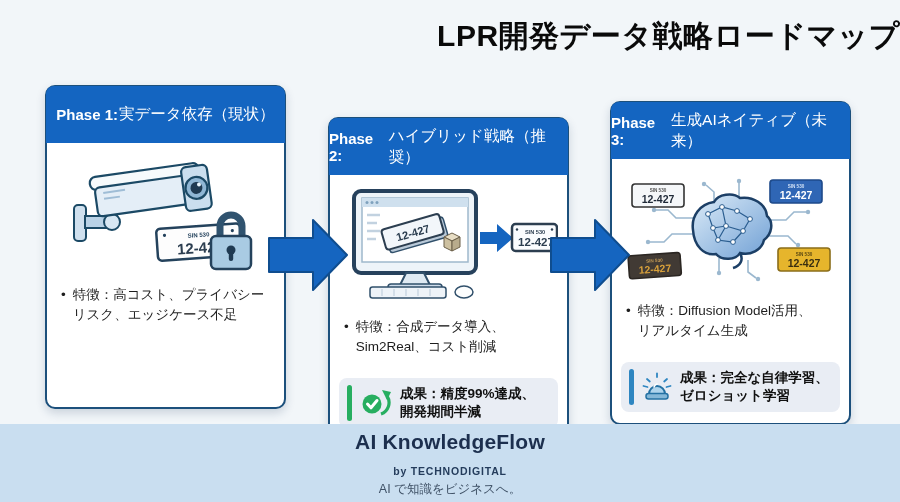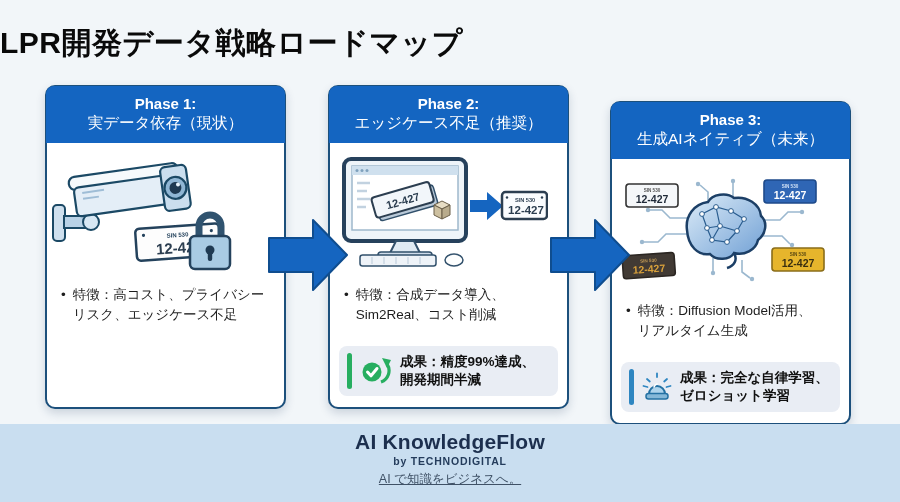--- a/index.html
+++ b/index.html
@@ -1,54 +1,54 @@
 <!DOCTYPE html>
 <html><head>
 <meta charset="utf-8">
 <style>
   * { margin:0; padding:0; box-sizing:border-box; }
   body { font-family:"Liberation Sans","DejaVu Sans",sans-serif; }
   .page { position:relative; width:900px; height:502px; background:#f2f6f9; overflow:hidden; }
 
-  .title { position:absolute; top:23px; left:0; right:0; text-align:left;
+  .title { position:absolute; top:16px; left:0; right:0; text-align:right;
            font-size:30px; font-weight:bold; color:#0a0a0a; letter-spacing:.5px; }
 
   .card { position:absolute; top:85px; width:241px; height:324px; background:#ffffff;
           border:2px solid #1c507c; border-radius:10px;
           box-shadow:0 4px 10px rgba(20,50,90,.18); }
-  .card1 { left:45px; } .card2 { left:328px; } .card3 { left:610px;margin-top:16px; }
+  .card1 { left:45px; } .card2 { left:328px;margin-top:32px; } .card3 { left:610px;margin-top:16px; }
 
   .card-header { height:57px; margin:-1px -1px 0 -1px; background:#1465c1;
                  border-radius:8px 8px 0 0; color:#ffffff; display:flex;
-                 flex-direction:column; justify-content:center; align-items:center; gap:1px; }
+                 flex-direction:row; justify-content:center; align-items:center; gap:1px; }
   .h-line1 { font-size:15px; font-weight:bold; }
   .h-line2 { font-size:15.5px; font-weight:normal; }
 
-  .illus { height:132px; display:flex; align-items:center; margin-top:4px; }
+  .illus { height:132px; display:flex; align-items:center; justify-content:center; margin-top:4px; }
   svg text { font-family:"Liberation Sans","DejaVu Sans",sans-serif; }
 
   .feature { display:flex; gap:7px; padding:6px 8px 0 14px; font-size:13.5px;
              line-height:1.5; color:#1d1d1d; font-weight:500; }
   .ftext { white-space:pre-line; }
 
   .highlight { position:absolute; left:9px; right:9px; bottom:11px; background:#e9edf4;
                border-radius:8px; display:flex; align-items:center; padding:7px 8px; gap:8px; }
   .bar { align-self:stretch; width:5px; border-radius:3px; flex:none; }
   .card1 .bar { background:#c0392b; } .card2 .bar { background:#27ae60; } .card3 .bar { background:#2e86c1; }
   .hicon { flex:none; display:flex; }
   .htext { font-size:13.5px; font-weight:bold; line-height:1.35; color:#111111; white-space:pre-line; }
 
   .arrow { position:absolute; top:214px; z-index:5; }
   .arrow1 { left:267px; } .arrow2 { left:549px; }
 
   .footer { position:absolute; left:0; right:0; bottom:0; height:78px; background:#c9def0;
             text-align:center; padding-top:6px; }
   .brand { font-size:21px; font-weight:bold; color:#1c2f4e; letter-spacing:.2px; }
-  .byline { font-size:10.5px; font-weight:bold; color:#243c5c; letter-spacing:.8px; margin-top:1px; }
-  .tagline { font-size:12.5px; color:#3f5166; margin-top:4px;text-decoration:underline; }
+  .byline { font-size:10.5px; font-weight:bold; color:#243c5c; letter-spacing:.8px; margin-top:11px; }
+  .tagline { font-size:12.5px; color:#3f5166; margin-top:4px; }
 </style>
 </head>
 <body>
 
 <div class="page">
 
   <div class="title">LPR開発データ戦略ロードマップ</div>
 
   <section class="card card1">
     <header class="card-header">
@@ -95,21 +95,21 @@
     <div class="feature">
       <span>•</span>
       <span class="ftext">特徴：高コスト、プライバシー
 リスク、エッジケース不足</span>
     </div>
   </section>
 
   <section class="card card2">
     <header class="card-header">
       <div class="h-line1">Phase 2:</div>
-      <div class="h-line2">エッジケース不足（推奨）</div>
+      <div class="h-line2">ハイブリッド戦略（推奨）</div>
     </header>
     <div class="illus">
       <svg width="218" height="120" viewBox="0 0 218 120">
 
         <g>
           <rect x="14" y="6" width="122" height="82" rx="7" fill="#eef4f9" stroke="#26415c" stroke-width="4"></rect>
           <rect x="22" y="13" width="106" height="64" fill="#ffffff" stroke="#9fb8cc" stroke-width="1.5"></rect>
           <rect x="22" y="13" width="106" height="9" fill="#cfe0ee"></rect>
           <circle cx="27" cy="17.5" r="1.5" fill="#7fa1bd"></circle>
             <circle cx="32" cy="17.5" r="1.5" fill="#7fa1bd"></circle>

